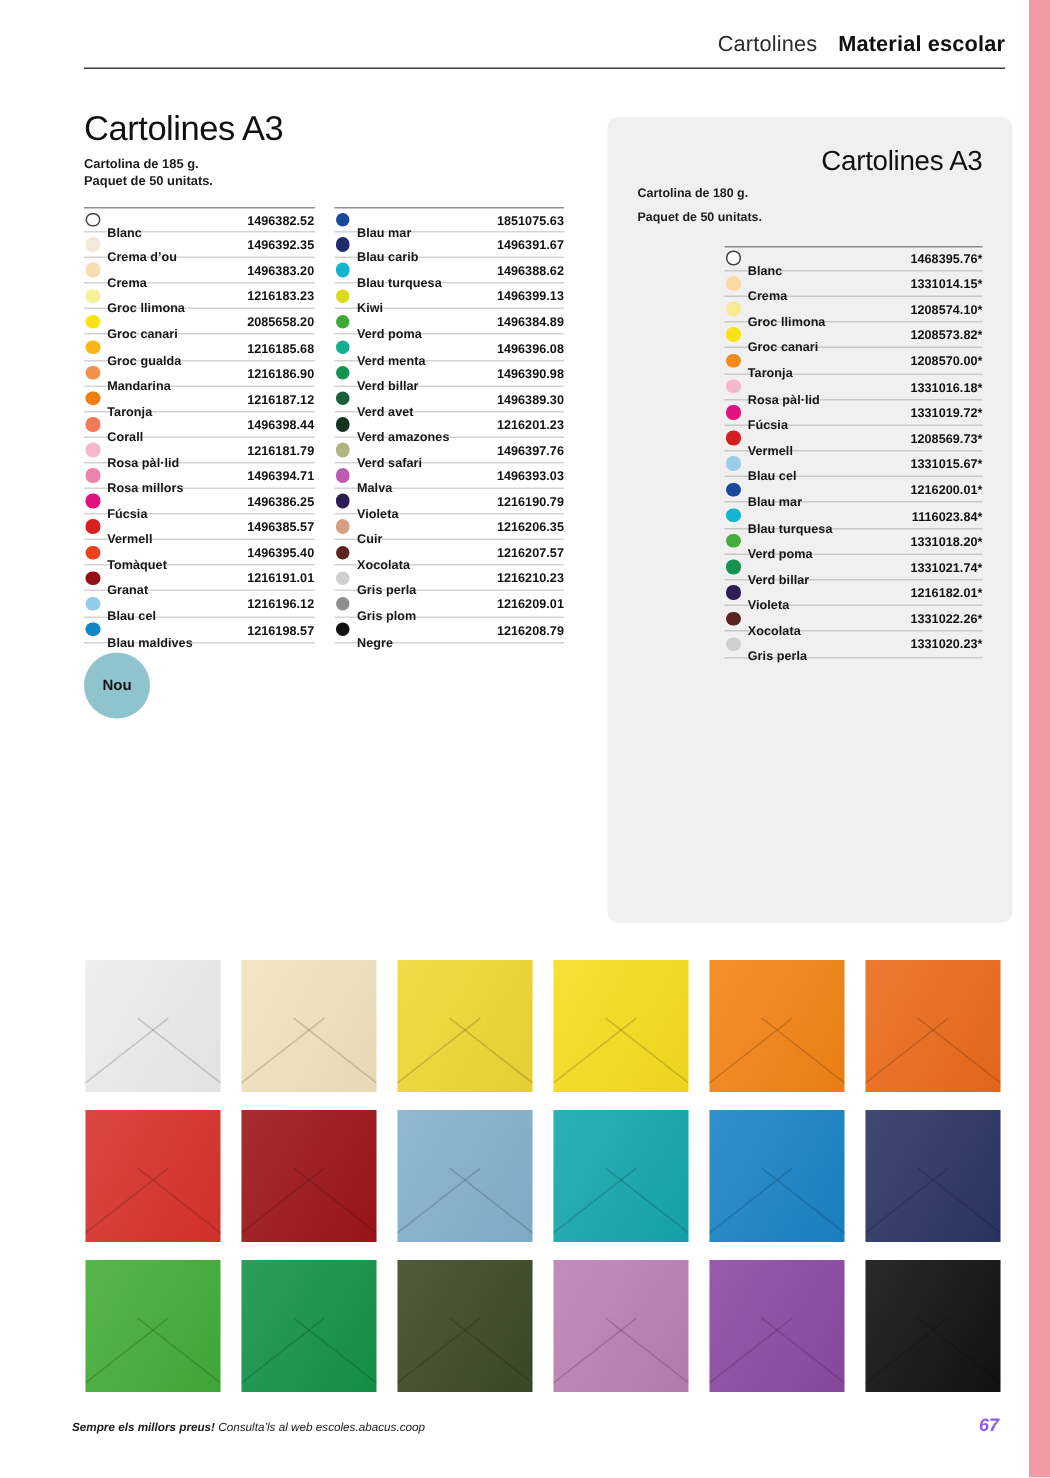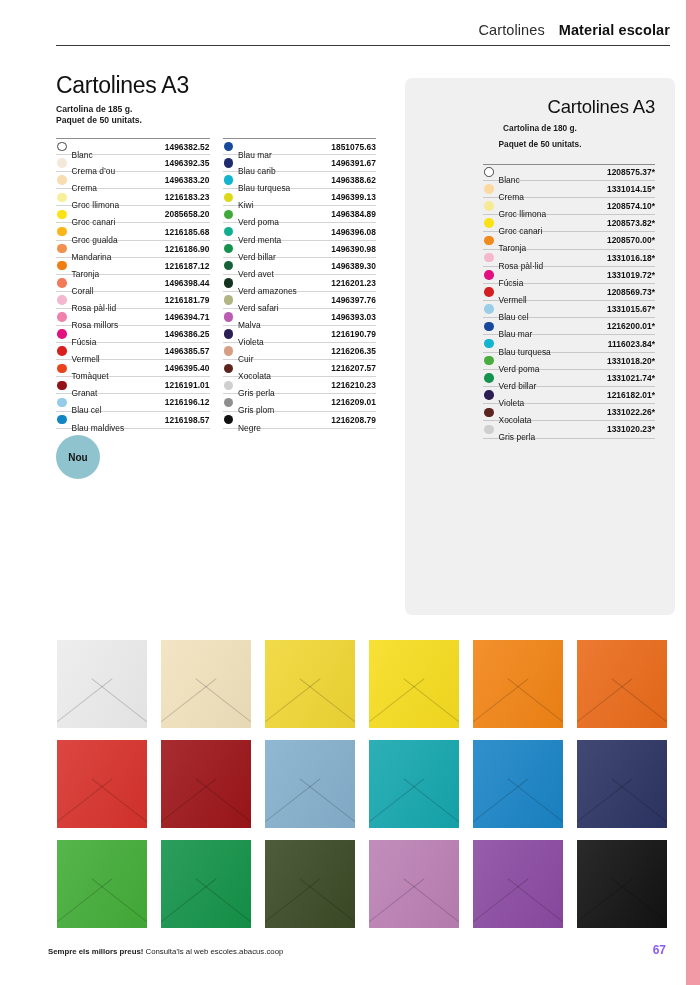--- a/index.html
+++ b/index.html
@@ -49,40 +49,40 @@
     height: 17.1px;
     border-bottom: 0.9px solid #d4d4d4;
     gap: 5px;
   }
   .row:first-child { border-top: 0.9px solid #8f8f8f; }
   .dot {
     width: 9.5px; height: 9.5px; border-radius: 50%;
     flex: 0 0 auto; margin-left: 1px;
   }
   .dot.outline { border: 1px solid #444; background: #fff; }
-  .nm { font-size: 8.4px; font-weight: 400; color:#171717; white-space: nowrap; letter-spacing: 0.05px; margin-top: 16px;}
+  .nm { font-size: 8.4px; font-weight: 700; color:#171717; white-space: nowrap; letter-spacing: 0.05px; margin-top: 16px;}
   .ref { margin-left: auto; font-size: 8.4px; font-weight: 700; color:#111; letter-spacing:.05px;}
 
   .nou-badge {
     position: absolute; left: 56px; top: 435px;
     width: 44px; height: 44px; border-radius: 50%;
     background: #8fc4cf;
     display: flex; align-items: center; justify-content: center;
     font-size: 10px; font-weight: 700; color: #141414;
   }
 
   
   .right-panel {
     position: absolute; top: 78px; left: 405px; width: 270px; height: 537px;
     background: #f0f0f0;
     border-radius: 7px;
     padding: 18px 20px 0 20px;
   }
   .rp-title { font-size: 18.5px; font-weight: 400; text-align: right; color:#111; letter-spacing:-0.2px; }
-  .rp-sub { font-size: 8.3px; font-weight: 700; text-align: center; line-height: 1.3; margin-top: 5px; color:#1c1c1c;}
+  .rp-sub { font-size: 8.3px; font-weight: 700; text-align: left; line-height: 1.3; margin-top: 5px; color:#1c1c1c;}
   .rp-list { margin-top: 14px; width: 172px; margin-left: auto; }
   .rp-list .row { height: 17.2px; border-bottom: 0.9px solid #c8c8c8; }
   .rp-list .row:first-child { border-top: 0.9px solid #8a8a8a; }
 
   
   .swatch-grid {
     position: absolute; left: 57px; top: 634px;
     display: grid;
     grid-template-columns: repeat(6, 90px);
     grid-template-rows: repeat(3, 100px);
@@ -99,21 +99,21 @@
   .swatch .fold-l { left: -12px; transform-origin: left bottom; transform: rotate(-38deg); }
   .swatch .fold-r { right: -12px; transform-origin: right bottom; transform: rotate(38deg); }
   .swatch .sheen {
     position:absolute; inset:0;
     background: linear-gradient(120deg, rgba(255,255,255,0.10), rgba(0,0,0,0.045));
   }
 
   
   .footer {
     position: absolute; left: 48px; right: 34px; bottom: 28px;
-    display: flex; align-items: baseline; justify-content: space-between;
+    display: flex; align-items: baseline; justify-content: space-between; font-style: italic;
   }
   .footer-text { font-size: 7.8px; color:#1a1a1a; }
   .footer-text b { font-weight: 700; }
   .page-num { font-size: 12px; font-weight: 700; color:#8b5cf6; }
 </style>
 </head>
 <body>
 
 <div id="page">
 
@@ -315,21 +315,21 @@
   </div>
 
   <div class="right-panel">
     <div class="rp-title">Cartolines A3</div>
     <div class="rp-sub">Cartolina de 180 g.</div>
     <div class="rp-sub">Paquet de 50 unitats.</div>
     <div class="rp-list" id="right-list">
         <div class="row">
           <span class="dot outline"></span>
           <span class="nm">Blanc</span>
-          <span class="ref">1208575.37*</span>
+          <span class="ref">1468395.76*</span>
         </div>
         <div class="row">
           <span class="dot" style="background: rgb(251, 217, 160);"></span>
           <span class="nm">Crema</span>
           <span class="ref">1331014.15*</span>
         </div>
         <div class="row">
           <span class="dot" style="background: rgb(246, 234, 148);"></span>
           <span class="nm">Groc llimona</span>
           <span class="ref">1208574.10*</span>

